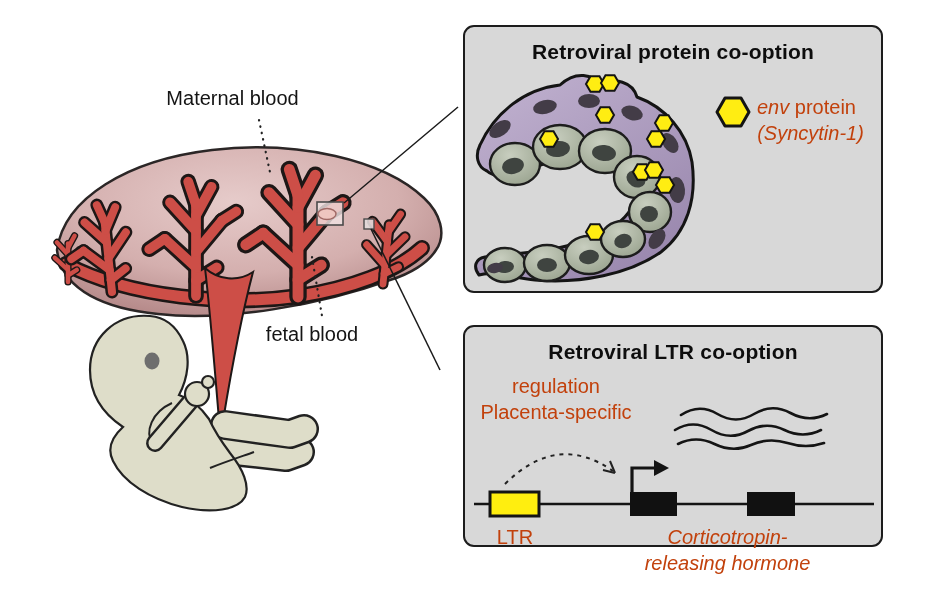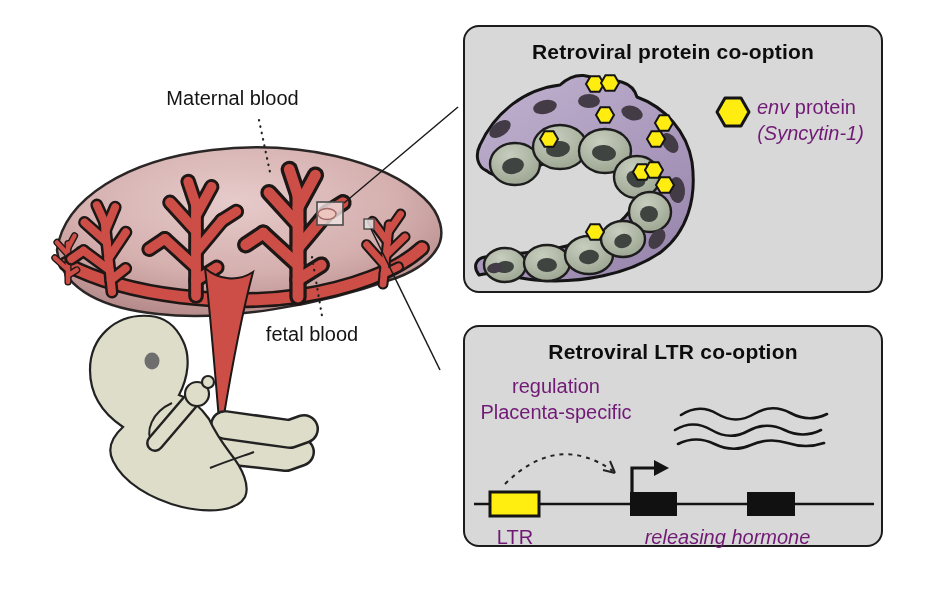--- a/index.html
+++ b/index.html
@@ -8,28 +8,28 @@
     position:relative; width:928px; height:596px; background:#ffffff; overflow:hidden;
     color:#111;
   }
   .art { position:absolute; left:0; top:0; }
   .label {
     position:absolute; font-size:20px; color:#141414; text-align:center; line-height:25px;
     white-space:nowrap;
   }
   .panel {
     position:absolute; width:420px; background:#d8d8d8;
-    border:2.5px solid #1c1c1c; border-radius:16px;
+    border:2.5px solid #1c1c1c; border-radius:11px;
   }
   .panel-title {
     position:absolute; left:0; right:0; top:13px; text-align:center;
     font-size:21px; font-weight:bold; color:#0d0d0d; letter-spacing:.2px;
   }
   .panel svg { position:absolute; left:0; top:0; }
-  .txt { position:absolute; font-size:20px; line-height:26px; text-align:center; color:#701a75; }
+  .txt { position:absolute; font-size:20px; line-height:26px; text-align:center; color:#c2410c; }
   .it { font-style:italic; }
 </style>
 </head>
 <body>
 
 <div class="canvas">
 
   <svg class="art" width="928" height="596" viewBox="0 0 928 596">
     <defs>
       <radialGradient id="domeGrad" cx="46%" cy="32%" r="78%">
@@ -307,17 +307,18 @@
     <div class="txt" style="left:5px; top:46px; width:172px;">
       <div>regulation</div>
       <div>Placenta-specific</div>
     </div>
 
     <div class="txt" style="left:0px; top:197px; width:100px;">
       <div>LTR</div>
     </div>
 
     <div class="txt it" style="left:155px; top:197px; width:215px;">
+      <div>Corticotropin-</div>
       <div>releasing hormone</div>
     </div>
   </div>
 
 </div>
 
 </body></html>

